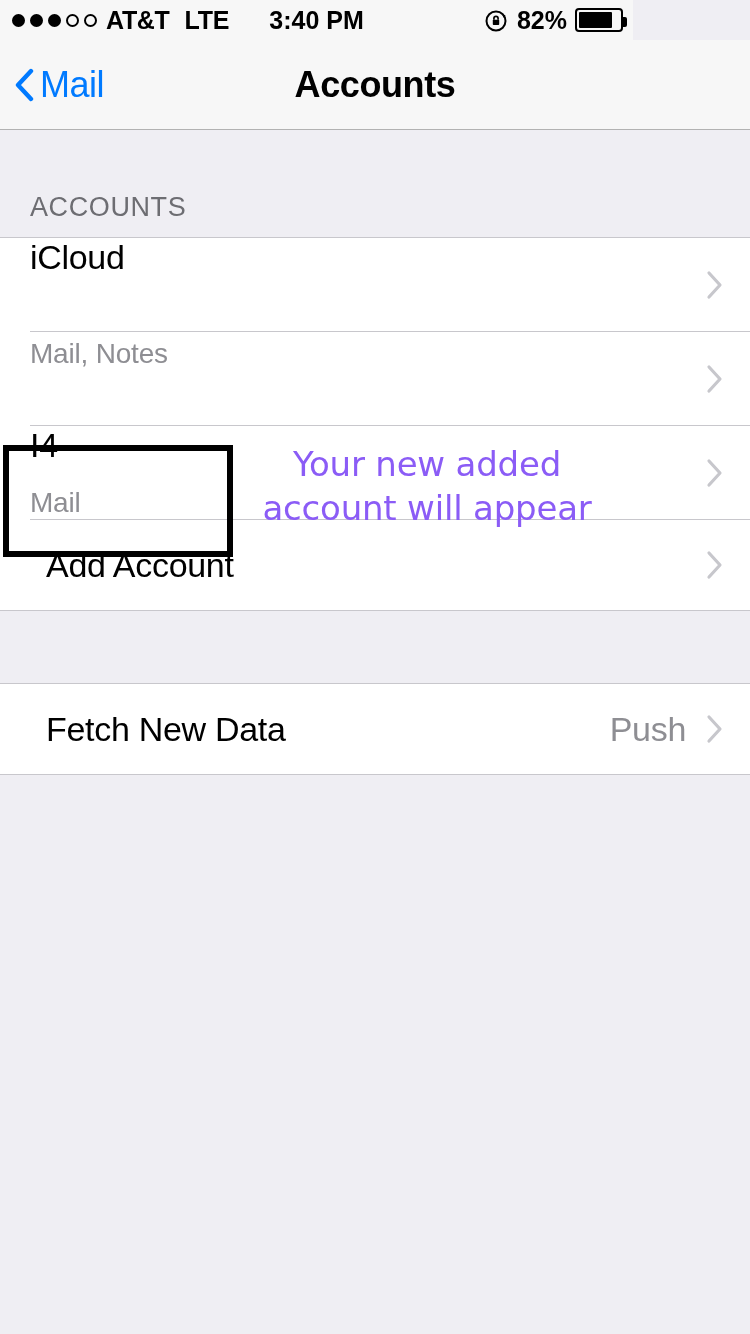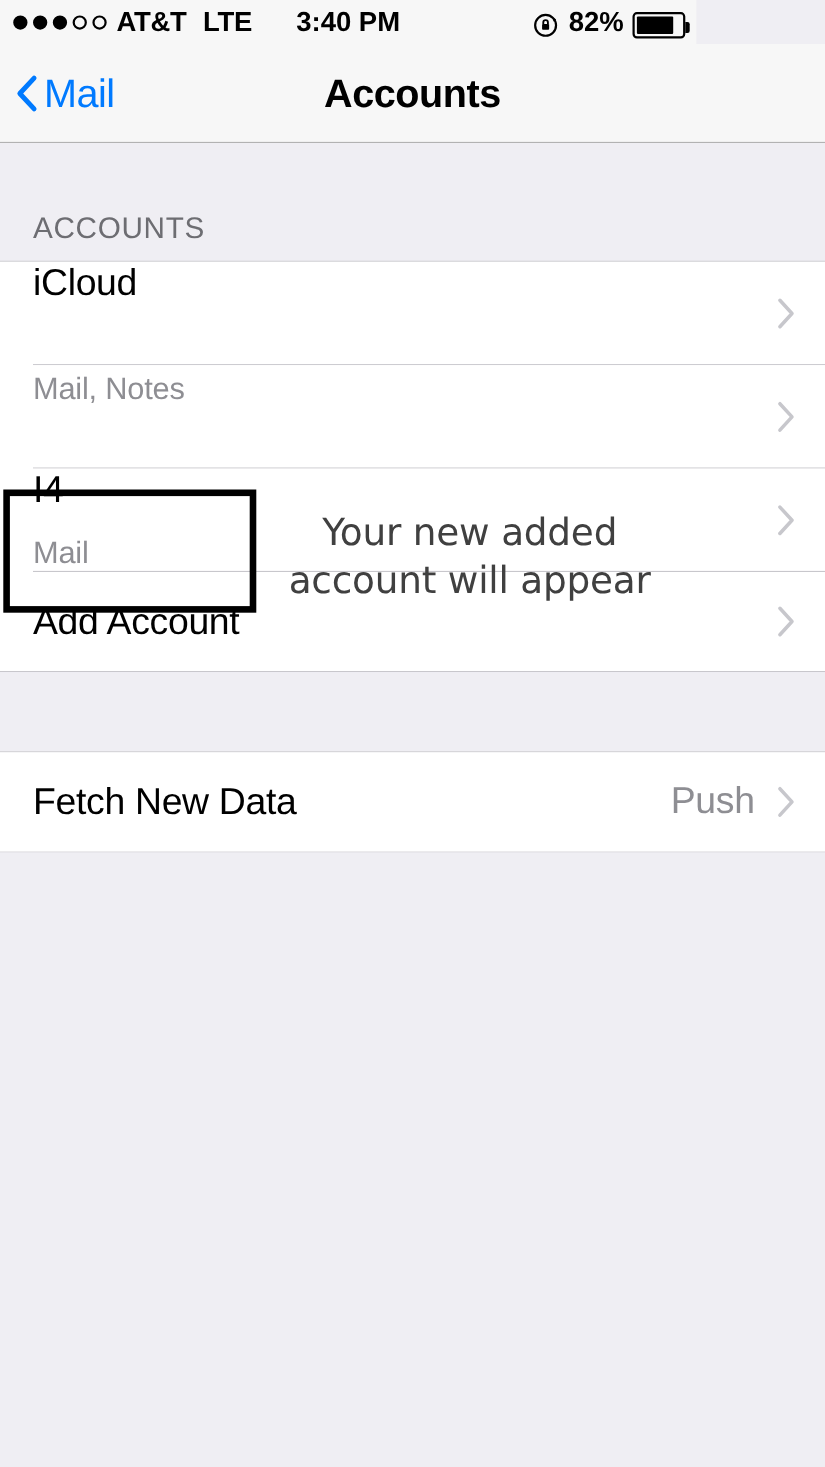--- a/index.html
+++ b/index.html
@@ -21,21 +21,21 @@
     font-size:25px; font-weight:bold; color:#000;
   }
   .sb-left{ position:absolute; left:12px; display:flex; align-items:center; gap:9px; }
   .dots{ display:flex; align-items:center; gap:5px; }
   .dot{ width:13px; height:13px; border-radius:50%; border:2px solid #000; }
   .dot.filled{ background:#000; }
   .dot.empty{ background:transparent; }
   .carrier{ font-size:25px; font-weight:bold; letter-spacing:-0.3px; }
   .nettype{ font-size:25px; font-weight:bold; margin-left:6px; letter-spacing:-0.3px;}
   .sb-center{ position:absolute; left:0; right:0; text-align:center; font-size:25px; font-weight:bold;}
-  .sb-right{ position:absolute; right:10px; display:flex; align-items:flex-end; gap:8px; }
+  .sb-right{ position:absolute; right:10px; display:flex; align-items:center; gap:8px; }
   .rot-lock{ width:25px; height:25px; position:relative; }
   .battery-pct{ font-size:25px; font-weight:bold; }
   .battery{ width:48px; height:24px; border:2px solid #000; border-radius:4px; position:relative; display:flex; align-items:center; padding:2px; }
   .battery::after{ content:""; position:absolute; right:-6px; top:7px; width:4px; height:10px; background:#000; border-radius:0 2px 2px 0;}
   .battery .fill{ height:100%; width:82%; background:#000; border-radius:1px; }
 
   
   .navbar{
     height:90px; width:750px; background:#F7F7F7;
     position:relative; border-bottom:1px solid #B2B2B2;
@@ -61,21 +61,21 @@
     font-size:27px; color:#6D6D72; letter-spacing:0.6px;
   }
   .table{ background:#FFFFFF; border-top:1px solid #C8C7CC; border-bottom:1px solid #C8C7CC; }
   .row{
     position:relative; background:#FFFFFF;
     padding-left:30px; padding-right:60px;
     display:flex; flex-direction:column; justify-content:space-between;
     cursor:pointer;
   }
   .row.two-line{ height:94px; }
-  .row.one-line{ height:90px; flex-direction:row; align-items:center; }
+  .row.one-line{ height:90px; flex-direction:row; align-items:center;margin-left:16px; }
   .row .sep{
     position:absolute; left:30px; right:0; bottom:0; height:1px; background:#C8C7CC;
   }
   .row:last-child .sep{ display:none; }
   .row-title{ font-size:34px; color:#000; letter-spacing:-0.3px; line-height:1.12; }
   .row-sub{ font-size:28px; color:#8E8E93; letter-spacing:-0.2px; line-height:1.2; margin-top:5px; }
   .chevron{
     position:absolute; right:26px; top:50%; transform:translateY(-50%);
     width:18px; height:30px;
   }
@@ -87,24 +87,24 @@
   .filler{ height:534px; background:#EFEEF3; }
 
   
   .highlight-box{
     position:absolute; left:3px; top:445px; width:230px; height:112px;
     border:6px solid #000; background:transparent;
     pointer-events:none; z-index:5;
   }
   
   .annotation{
-    position:absolute; left:252px; top:463px; width:350px;
+    position:absolute; left:252px; top:443px; width:350px;
     text-align:center; z-index:6;
     font-family:"DejaVu Sans","Liberation Sans",sans-serif;
-    font-size:34px; color:#404040; line-height:1.28; letter-spacing:-0.2px;
+    font-size:34px; color:#8b5cf6; line-height:1.28; letter-spacing:-0.2px;
     pointer-events:none;
   }
 </style>
 </head>
 <body>
 
 <div class="statusbar">
   <div class="sb-left">
     <div class="dots">
       <div class="dot filled"></div>

